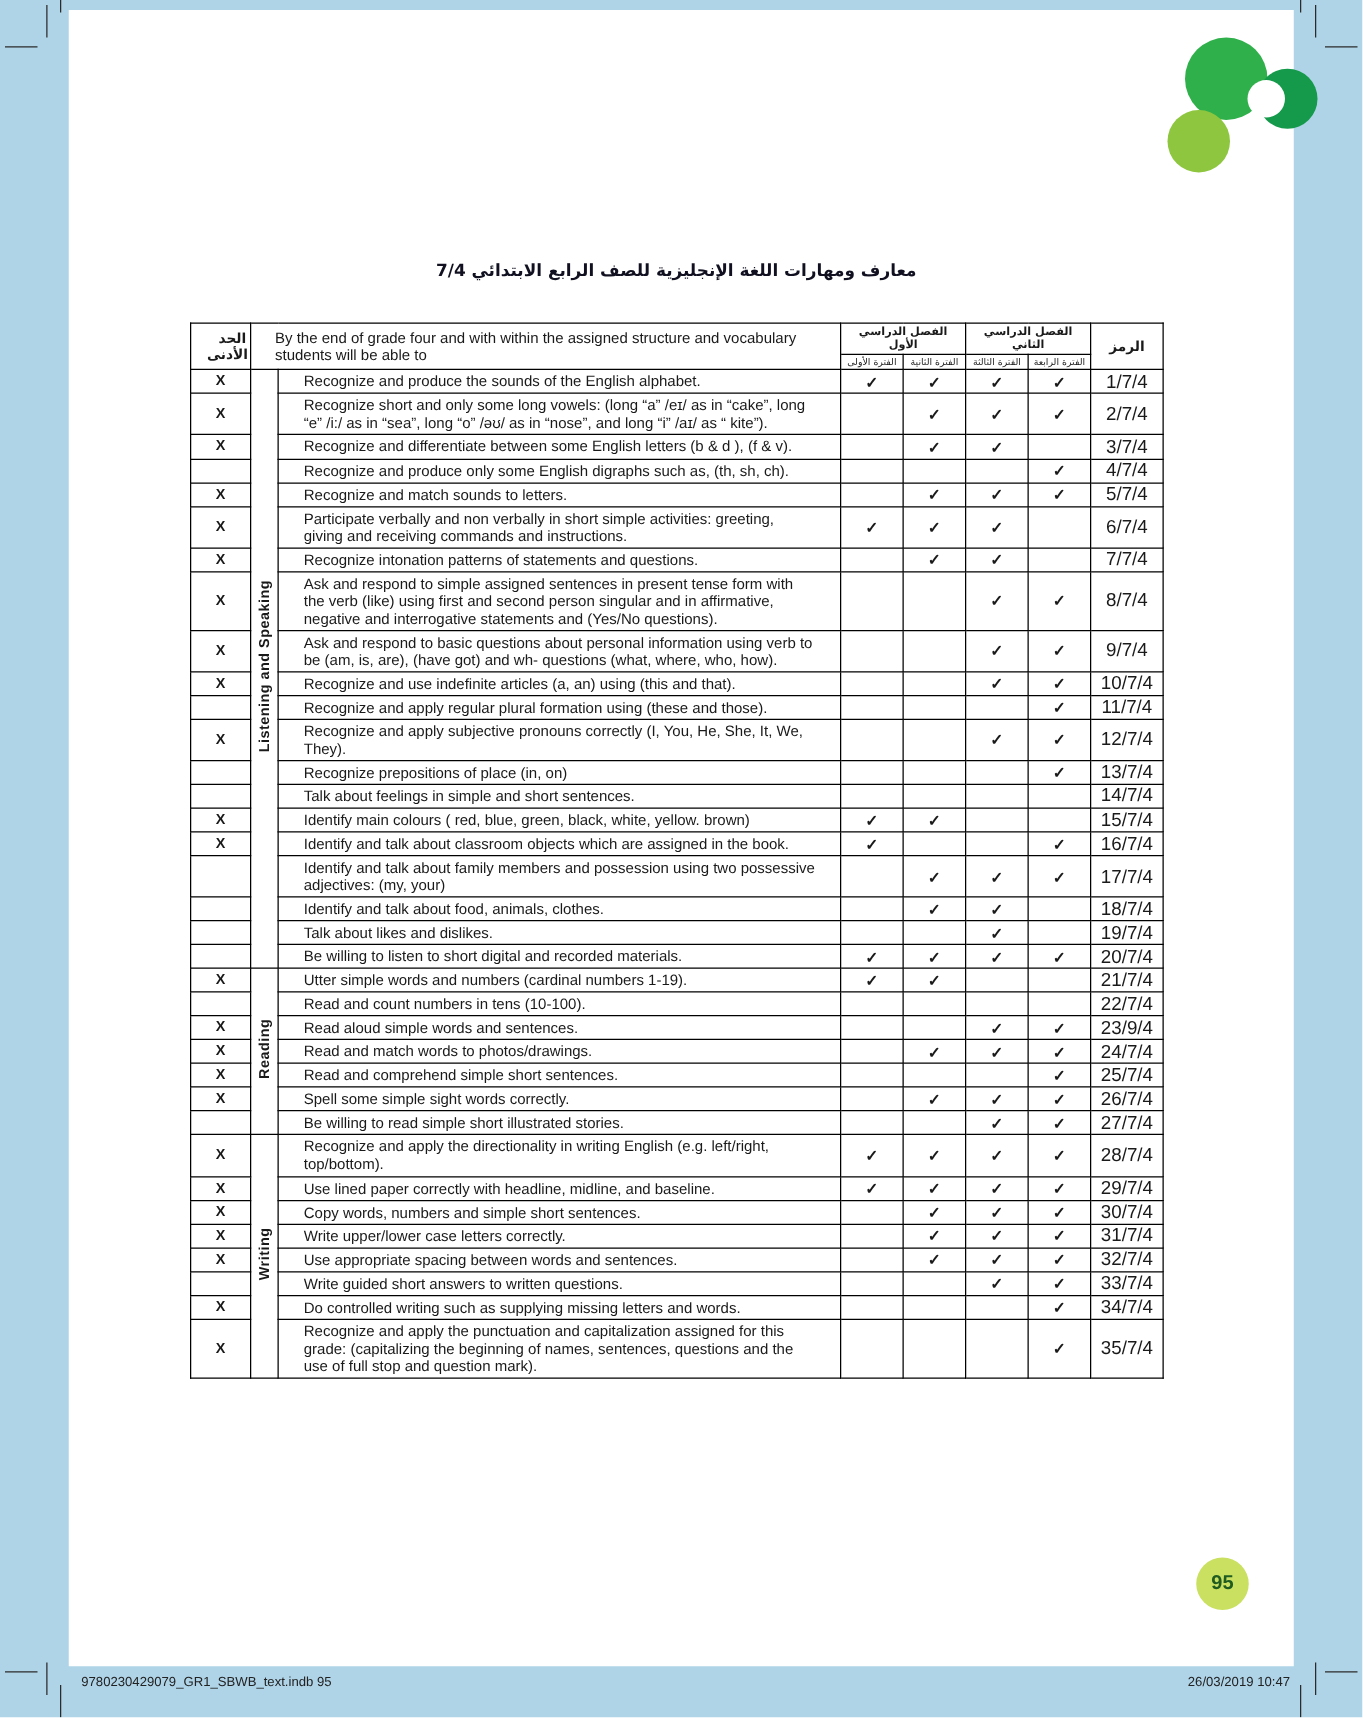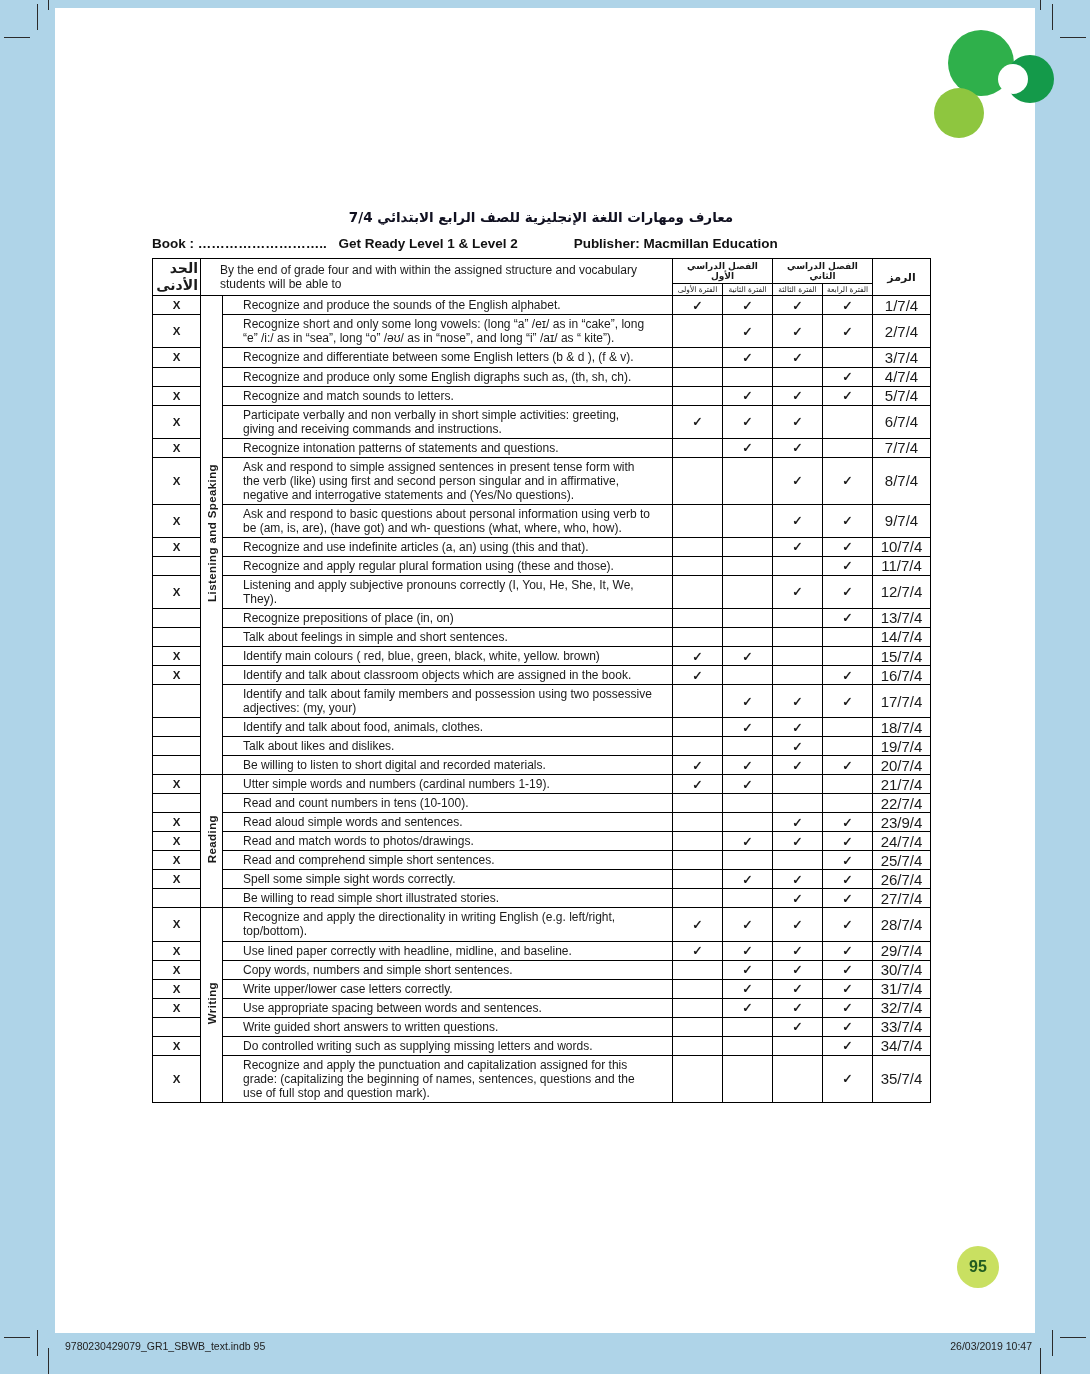--- a/index.html
+++ b/index.html
@@ -27,21 +27,21 @@
              white-space:nowrap;color:#111;}
   .book-line .book-title{margin-left:8px;}
   .book-line .publisher{margin-left:52px;}
 
   
   table.objectives{position:absolute;left:97px;top:250px;width:778px;border-collapse:collapse;
                    table-layout:fixed;background:#fff;}
   .objectives th,.objectives td{border:1px solid #000;padding:1px 2px;vertical-align:middle;
                    overflow:hidden;}
   .ar{font-family:"DejaVu Sans",sans-serif;direction:rtl;}
-  th.h-min{font-size:14px;font-weight:700;line-height:1.2;padding-left:20px;}
+  th.h-min{font-size:11px;font-weight:700;line-height:1.2;padding-left:20px;}
   th.h-obj{font-size:12px;font-weight:400;text-align:left;padding:2px 19px;line-height:1.2;}
   th.h-sem{font-size:9px;font-weight:700;padding:2px 1px;margin-top:40px;}
   th.h-per{font-size:7.5px;font-weight:400;line-height:1.25;padding:1px;}
   th.h-code{font-size:11px;font-weight:700;}
   td.col-min{text-align:center;font-size:11.5px;font-weight:700;}
   td.col-section{text-align:center;padding:0;}
   .vtext{writing-mode:vertical-rl;transform:rotate(180deg);font-size:11.5px;font-weight:700;
          white-space:nowrap;letter-spacing:.4px;}
   td.col-text{font-size:12px;text-align:left;padding:2px 20px;line-height:1.17;}
   td.col-check{text-align:center;font-size:12.5px;font-weight:700;padding:0;}
@@ -78,25 +78,20 @@
 
     <div class="logo">
       <div class="blob blob-big" style="background-color: rgb(47, 176, 75);"></div>
       <div class="blob blob-right" style="background-color: rgb(20, 154, 74);"></div>
       <div class="blob blob-bite"></div>
       <div class="blob blob-light" style="background-color: rgb(142, 198, 63);"></div>
     </div>
 
     <div class="title-ar">معارف ومهارات اللغة الإنجليزية للصف الرابع الابتدائي 7/4</div>
 
-    <div class="book-line">
-      <span class="book-label">Book : ………………………..</span>
-      <span class="book-title">Get Ready Level 1 &amp; Level 2</span>
-      <span class="publisher">Publisher: Macmillan Education</span>
-    </div>
 
     <table class="objectives">
       <colgroup>
         <col style="width:48px">
           <col style="width:22px">
           <col style="width:450px">
         <col style="width:50px">
           <col style="width:50px">
           <col style="width:50px">
           <col style="width:50px">
@@ -213,21 +208,21 @@
             <td class="col-min"></td>
             <td class="col-text">Recognize and apply regular plural formation using (these and those).</td>
             <td class="col-check"></td>
             <td class="col-check"></td>
             <td class="col-check"></td>
             <td class="col-check">✓</td>
             <td class="col-code">11/7/4</td>
           </tr>
           <tr>
             <td class="col-min">X</td>
-            <td class="col-text">Listening and apply subjective pronouns correctly (I, You, He, She, It, We, They).</td>
+            <td class="col-text">Recognize and apply subjective pronouns correctly (I, You, He, She, It, We, They).</td>
             <td class="col-check"></td>
             <td class="col-check"></td>
             <td class="col-check">✓</td>
             <td class="col-check">✓</td>
             <td class="col-code">12/7/4</td>
           </tr>
           <tr>
             <td class="col-min"></td>
             <td class="col-text">Recognize prepositions of place (in, on)</td>
             <td class="col-check"></td>

